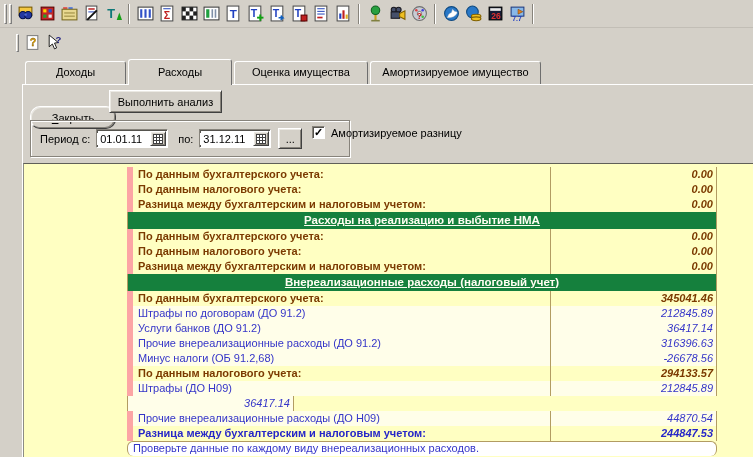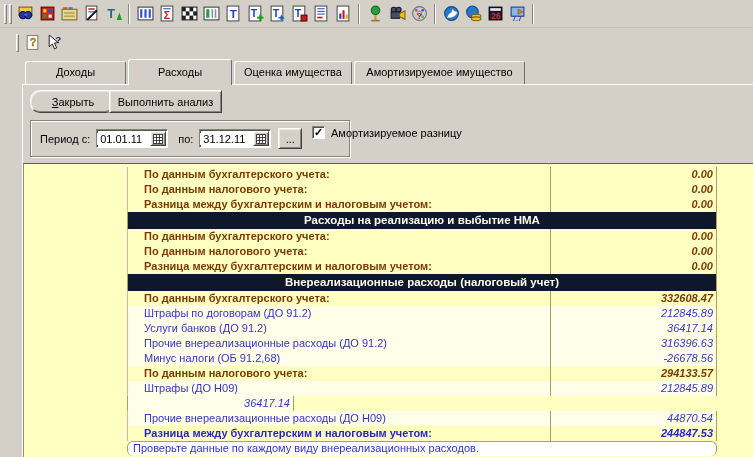--- a/index.html
+++ b/index.html
@@ -16,32 +16,32 @@
   .tb-btn{width:22px;height:22px;display:flex;align-items:center;justify-content:center;
           background:transparent;border:1px solid transparent;padding:0;cursor:pointer;}
   .tb-sep{width:2px;height:20px;border-left:1px solid #87837B;border-right:1px solid #FFF;margin:0 4px;flex:none;}
   svg{display:block;}
 
   
   .tabstrip{position:absolute;top:57px;left:22px;width:731px;height:27px;display:flex;align-items:flex-end;padding-left:3px;}
   .tab{position:relative;height:23px;line-height:21px;text-align:center;background:#D4D0C8;
        border:1px solid #6E6E6E;border-bottom:none;border-top-color:#FFF;border-left-color:#FFF;
        border-top-left-radius:3px;border-top-right-radius:3px;margin-right:2px;cursor:pointer;overflow:hidden;white-space:nowrap;}
-  .tab.w1{width:101px}.tab.w2{width:104px}.tab.w3{width:118px}.tab.w4{width:171px}
+  .tab.w1{width:101px}.tab.w2{width:104px}.tab.w3{width:134px}.tab.w4{width:171px}
   .tab.active{height:26px;line-height:25px;margin-bottom:-1px;z-index:6;}
 
   
   .panel{position:absolute;top:84px;left:22px;width:731px;height:373px;background:#D4D0C8;
          border-top:1px solid #FFF;border-left:1px solid #FFF;z-index:1;}
 
   .btn{background:#D4D0C8;border:1px solid;border-color:#FFF #404040 #404040 #FFF;
        box-shadow:inset 1px 1px 0 #EBE9E3,inset -1px -1px 0 #87837B;
        display:flex;align-items:center;justify-content:center;cursor:pointer;
        font-family:"Liberation Sans",sans-serif;font-size:11px;color:#000;}
-  #btn-close{position:absolute;left:30px;top:90px;width:86px;height:23px;z-index:2;border-radius:10px;}
+  #btn-close{position:absolute;left:30px;top:106px;width:86px;height:23px;z-index:2;border-radius:10px;}
   #btn-analyze{position:absolute;left:109px;top:90px;width:113px;height:23px;z-index:2;}
   .btn .lbl{display:block;}
   #btn-close .lbl::first-letter{text-decoration:underline;}
 
   
   .groupbox{position:absolute;left:30px;top:120px;width:320px;height:37px;z-index:2;
             border:1px solid #87837B;box-shadow:1px 1px 0 #FFF,inset 1px 1px 0 #FFF;
             display:flex;align-items:center;padding-left:9px;}
   .gb-label{margin-right:6px;}
   .datefield{display:flex;align-items:center;width:72px;height:19px;background:#FFF;flex:none;
@@ -58,29 +58,29 @@
   .checkbox span{margin-top:-1px;}
   .checkbox-label{position:absolute;left:331px;top:127px;z-index:2;}
 
   
   .report{position:absolute;left:23px;top:163px;width:730px;height:294px;z-index:2;
           background:#FFFFC2;border-top:1px solid #5F5F58;border-left:1px solid #8C8C84;
           padding-top:3px;overflow:hidden;}
   .row{display:flex;height:15px;line-height:15px;}
   .row.section{height:17px;line-height:17px;}
   .cA{width:103px;flex:none;background:#FFFFC2;}
-  .cB{width:423px;flex:none;border-left:1px solid #fca5a5;padding-left:16px;overflow:hidden;white-space:nowrap;}
+  .cB{width:423px;flex:none;border-left:6px solid #fca5a5;padding-left:5px;overflow:hidden;white-space:nowrap;}
   .cC{width:167px;flex:none;border-left:1px solid #B29C62;border-right:1px solid #B29C62;
       text-align:right;padding-right:3px;overflow:hidden;white-space:nowrap;font-style:italic;}
   .cD{flex:1;background:#FFFFC2;}
   .cM{width:590px;flex:none;border-left:1px solid #B29C62;border-right:1px solid #B29C62;overflow:hidden;white-space:nowrap;}
   .summary .cB,.summary .cC{background:#FFFFC2;color:#7B3A00;font-weight:bold;}
   .detail .cB,.detail .cC{background:#FFFEE9;color:#3535C8;}
   .diff .cB,.diff .cC{background:#FFFFC2;color:#2626C8;font-weight:bold;}
-  .section .cM{background:#0f172a;color:#FFFDF2;font-weight:bold;text-align:center;font-size:11.5px;}
+  .section .cM{background:#15803d;color:#FFFDF2;font-weight:bold;text-align:center;font-size:11.5px;text-decoration:underline;}
   .note .cM{background:#FFF;color:#3535C8;padding-left:5px;border-top:1px solid #B29C62;line-height:13px;border-radius:6px;}
 </style>
 </head>
 <body>
 
 <div id="app">
 
   <div id="toolbar-main" class="toolbar-row">
     <div class="grip first"></div>
     <div class="grip"></div>
@@ -380,21 +380,21 @@
       <div class="cD"></div>
     </div>
     <div class="row section">
       <div class="cA"></div>
       <div class="cM">Внереализационные расходы (налоговый учет)</div>
       <div class="cD"></div>
     </div>
     <div class="row summary">
       <div class="cA"></div>
       <div class="cB">По данным бухгалтерского учета:</div>
-      <div class="cC">332608.47</div>
+      <div class="cC">345041.46</div>
       <div class="cD"></div>
     </div>
     <div class="row detail">
       <div class="cA"></div>
       <div class="cB">Штрафы по договорам  (ДО 91.2)</div>
       <div class="cC">212845.89</div>
       <div class="cD"></div>
     </div>
     <div class="row detail">
       <div class="cA"></div>

